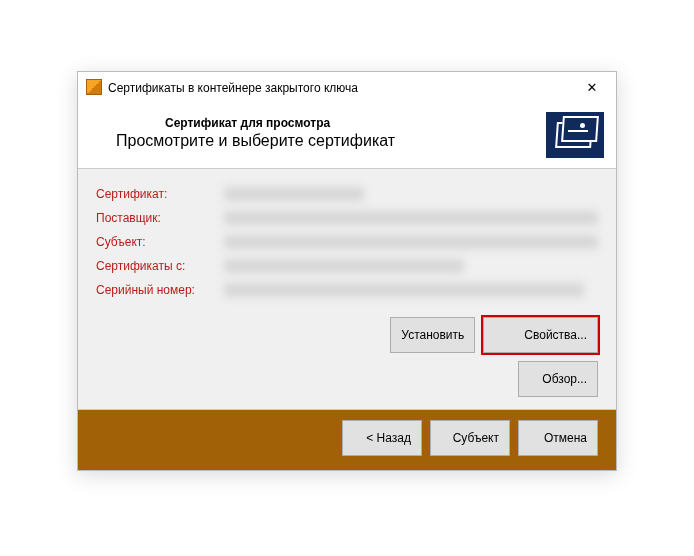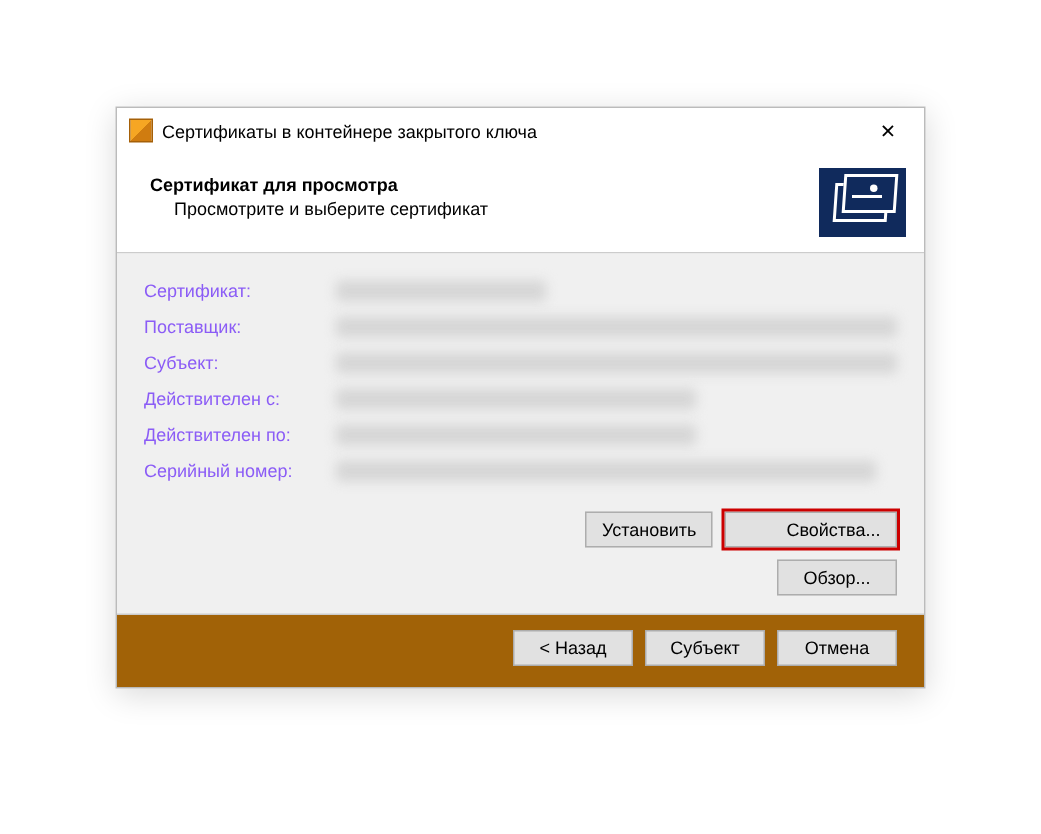--- a/index.html
+++ b/index.html
@@ -41,24 +41,25 @@
       cursor:pointer;
     }
     .close-x { font-size:13px; line-height:1; }
     .header-panel {
       background:#fff;
       padding: 10px 12px 10px 12px;
       display:flex;
       justify-content:space-between;
       align-items:flex-start;
       border-bottom:1px solid #ccc;
+      text-align:center;
     }
     .header-texts { padding-left: 10px; padding-top: 4px; }
     .header-title { font-weight:bold; font-size:12px;}
-    .header-sub { font-size:12px; padding-left:16px; margin-top:2px; color:#000;}
+    .header-sub { font-size:16px; padding-left:16px; margin-top:2px; color:#000;}
     .header-image {
       width: 58px; height: 46px;
       background:#102a5c;
       position:relative;
       flex:none;
     }
     .header-image::before {
       content:"";
       position:absolute;
       left:10px; top:10px;
@@ -83,49 +84,50 @@
       background:#f0f0f0;
       padding: 16px 18px 12px 18px;
       border-bottom:1px solid #ccc;
     }
     .field-row {
       display:flex;
       align-items:center;
       margin-bottom: 6px;
       min-height:18px;
     }
-    .field-label { width: 128px; color:#8b5cf6; font-size:12px; }
+    .field-label { width: 128px; color:#b91c1c; font-size:12px; }
     .field-value {
       flex:1;
       height:14px;
       background: #d6d6d6;
       filter: blur(4px);
       border-radius:2px;
     }
     .fv-short{ max-width:140px;}
     .fv-med{ max-width:240px;}
     .fv-long{ max-width:360px;}
     .fv-xlong{ max-width:380px;}
 
     .mid-buttons {
       display:flex;
       justify-content:flex-end;
       gap:8px;
       margin-top:18px;
     }
     .btn {
       min-width: 80px;
-      height: 24px;
+      height: 36px;
       padding: 0 10px;
       background:#e1e1e1;
       border:1px solid #adadad;
       font-size:12px;
       font-family:inherit;
       cursor:pointer;
       color:#000;
+      text-align:right;
     }
     .btn.disabled { color:#000000; cursor:default; }
     .btn-highlight {
       outline: 2px solid #cc0000;
       outline-offset: 0;
       padding-left: 40px;
     }
     .browse-row {
       display:flex;
       justify-content:flex-end;
@@ -171,25 +173,21 @@
     </div>
     <div class="field-row">
       <div class="field-label">Поставщик:</div>
       <div class="field-value fv-xlong"></div>
     </div>
     <div class="field-row">
       <div class="field-label">Субъект:</div>
       <div class="field-value fv-xlong"></div>
     </div>
     <div class="field-row">
-      <div class="field-label">Действителен с:</div>
-      <div class="field-value fv-med"></div>
-    </div>
-    <div class="field-row">
-      <div class="field-label">Действителен по:</div>
+      <div class="field-label">Сертификаты с:</div>
       <div class="field-value fv-med"></div>
     </div>
     <div class="field-row">
       <div class="field-label">Серийный номер:</div>
       <div class="field-value fv-long"></div>
     </div>
 
     <div class="mid-buttons">
       <button class="btn">Установить</button>
       <button class="btn btn-highlight">Свойства...</button>

